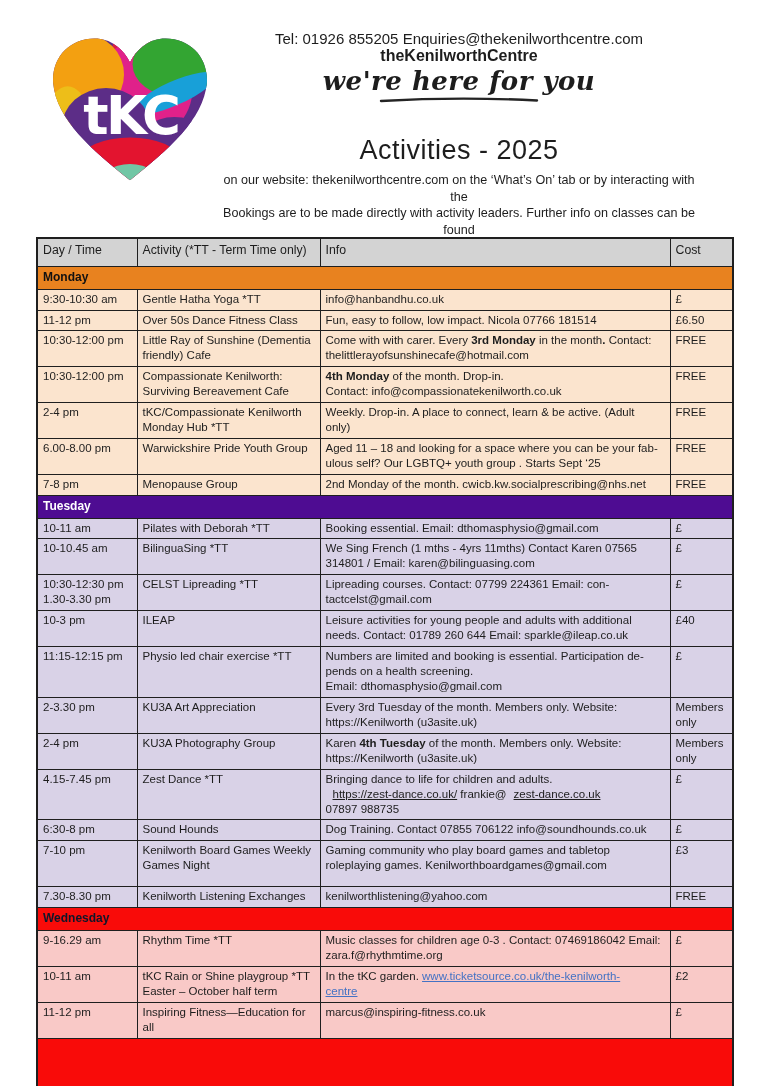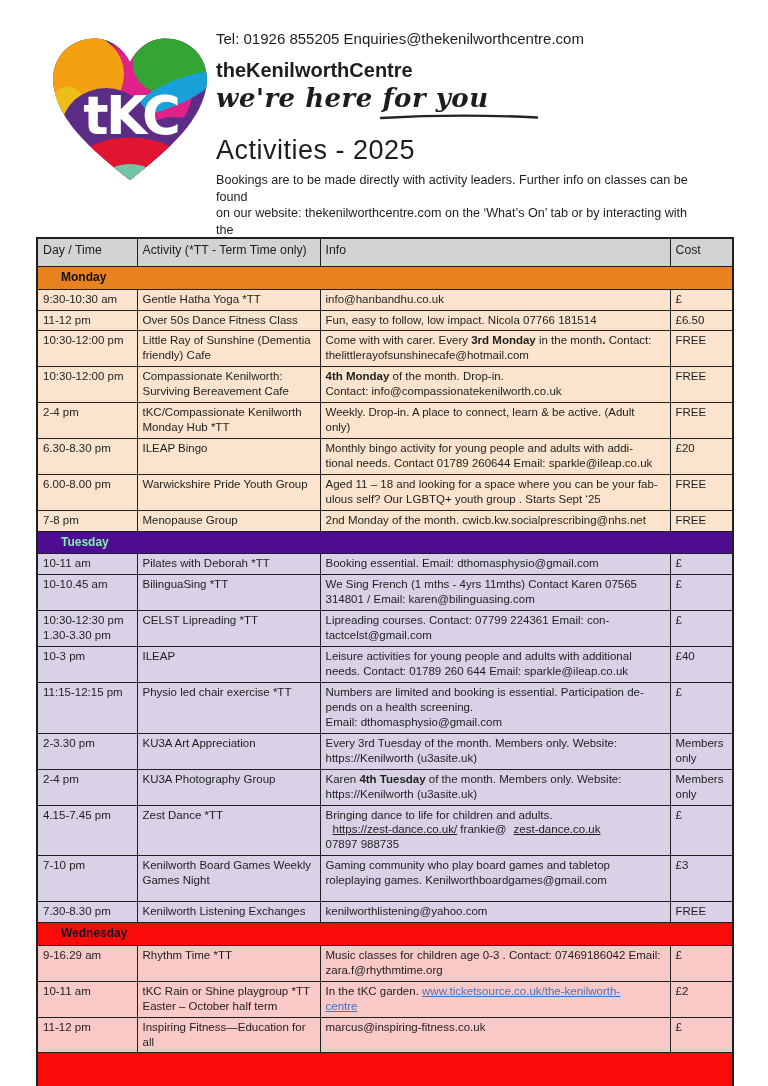--- a/index.html
+++ b/index.html
@@ -6,46 +6,46 @@
   body {
     width:768px; height:1086px;
     background:#ffffff;
     font-family:"Liberation Sans", sans-serif;
     color:#1d1d1d;
     overflow:hidden;
   }
   
   .page-header { display:flex; align-items:flex-start; padding-top:30px; height:198px; }
   .logo-wrap { width:172px; margin-left:44px; flex:0 0 auto; }
-  .header-text { flex:1; text-align:left; padding-right:66px; }
+  .header-text { flex:1; text-align:center; padding-right:66px; }
   .contact-line { font-size:15px; }
-  .org-name { font-size:20px; font-weight:700; margin-top:12px; }
+  .org-name { font-size:16px; font-weight:700; margin-top:0; }
   .tagline { font-family:"DejaVu Serif", serif; font-style:italic; font-weight:700;
              font-size:26px; margin-top:1px; letter-spacing:0.5px; }
   .swash { display:block; margin:0 auto; }
-  .page-title { font-size:27px; margin-top:14px; letter-spacing:0.5px; }
+  .page-title { font-size:27px; margin-top:31px; letter-spacing:0.5px; }
   .intro { font-size:12.6px; margin-top:6px; line-height:1.32; }
   
   table.activities {
     border-collapse:collapse; table-layout:fixed;
     margin:9px 0 0 36px; width:696px;
     border:2px solid #1f1f1f;
   }
   .activities th, .activities td {
     border:1px solid #1f1f1f;
     vertical-align:top; text-align:left;
     padding:2px 5px 3px 5px;
     font-size:11.5px; line-height:1.3;
     white-space:pre-line;
     overflow:hidden;
   }
   .activities th { background:var(--c-grayhead); font-weight:400; font-size:12.3px; height:20px; padding-top:4px; }
-  tr.section-row td { font-weight:700; font-size:12px; padding:3px 23px; }
+  tr.section-row td { font-weight:700; font-size:12px; padding:3px 5px; }
   .sechead-monday    { background:var(--c-mon-bg); color:#111; }
-  .sechead-tuesday   { background:var(--c-tue-bg); color:#86efac; }
+  .sechead-tuesday   { background:var(--c-tue-bg); color:#ffffff; }
   .sechead-wednesday { background:var(--c-wed-bg); color:#0f172a; }
   tr.row-monday    td { background:var(--c-mon-row); }
   tr.row-tuesday   td { background:var(--c-tue-row); }
   tr.row-wednesday td { background:var(--c-wed-row); }
   .seg-b { font-weight:700; }
   .seg-u { text-decoration:underline;margin-left:7px; }
   .seg-l { color:var(--c-link); text-decoration:underline; }
   tr.footer-row td {
     background:var(--c-wed-bg);
     position:relative; height:20px;
@@ -83,22 +83,22 @@
   </div>
   <div class="header-text">
     <div class="contact-line">Tel: 01926 855205  Enquiries@thekenilworthcentre.com</div>
     <div class="org-name">theKenilworthCentre</div>
     <div class="tagline">we're here for you</div>
     <svg class="swash" width="160" height="8" viewBox="0 0 160 8">
       <path d="M2 5 Q 80 0.5, 158 4.5" stroke="#242424" stroke-width="2.4" fill="none" stroke-linecap="round"></path>
     </svg>
     <div class="page-title">Activities - 2025</div>
     <div class="intro">
+      <div>on our website: thekenilworthcentre.com on the ‘What’s On’ tab or by interacting with the</div>
       <div>Bookings are to be made directly with activity leaders. Further info on classes can be found</div>
-      <div>on our website: thekenilworthcentre.com on the ‘What’s On’ tab or by interacting with the</div>
     </div>
   </div>
 </div>
 
 <table class="activities">
   <colgroup>
     <col style="width:100px">
       <col style="width:183px">
       <col style="width:350px">
       <col style="width:63px">
@@ -145,27 +145,20 @@
       </tr>
       <tr class="row-monday">
         <td>2-4 pm</td>
         <td>tKC/Compassionate Kenilworth
 Monday Hub *TT</td>
         <td><span class="">Weekly. Drop-in. A place to connect, learn &amp; be active. (Adult
 only)</span></td>
         <td>FREE</td>
       </tr>
       <tr class="row-monday">
-        <td>6.30-8.30 pm</td>
-        <td>ILEAP Bingo</td>
-        <td><span class="">Monthly bingo activity for young people and adults with addi-
-tional needs.  Contact 01789 260644 Email: sparkle@ileap.co.uk</span></td>
-        <td>£20</td>
-      </tr>
-      <tr class="row-monday">
         <td>6.00-8.00 pm</td>
         <td>Warwickshire Pride Youth Group</td>
         <td><span class="">Aged 11 – 18 and looking for a space where you can be your fab-
 ulous self?  Our LGBTQ+ youth group . Starts Sept ‘25</span></td>
         <td>FREE</td>
       </tr>
       <tr class="row-monday">
         <td>7-8 pm</td>
         <td>Menopause Group</td>
         <td><span class="">2nd Monday of the month. cwicb.kw.socialprescribing@nhs.net</span></td>
@@ -225,20 +218,26 @@
 https://Kenilworth (u3asite.uk)</span></td>
         <td>Members
 only</td>
       </tr>
       <tr class="row-tuesday">
         <td>4.15-7.45 pm</td>
         <td>Zest Dance *TT</td>
         <td><span class="">Bringing dance to life for children and adults.
 </span><span class="seg-u">https://zest-dance.co.uk/</span><span class="">  frankie@</span><span class="seg-u">zest-dance.co.uk</span><span class="">
 07897 988735</span></td>
+        <td>£</td>
+      </tr>
+      <tr class="row-tuesday">
+        <td>6:30-8 pm</td>
+        <td>Sound Hounds</td>
+        <td><span class="">Dog Training. Contact 07855 706122  info@soundhounds.co.uk</span></td>
         <td>£</td>
       </tr>
       <tr class="row-tuesday" style="height: 46px;">
         <td>7-10 pm</td>
         <td>Kenilworth Board Games Weekly
 Games Night</td>
         <td><span class="">Gaming community who play board games and tabletop
 roleplaying games.  Kenilworthboardgames@gmail.com</span></td>
         <td>£3</td>
       </tr>

